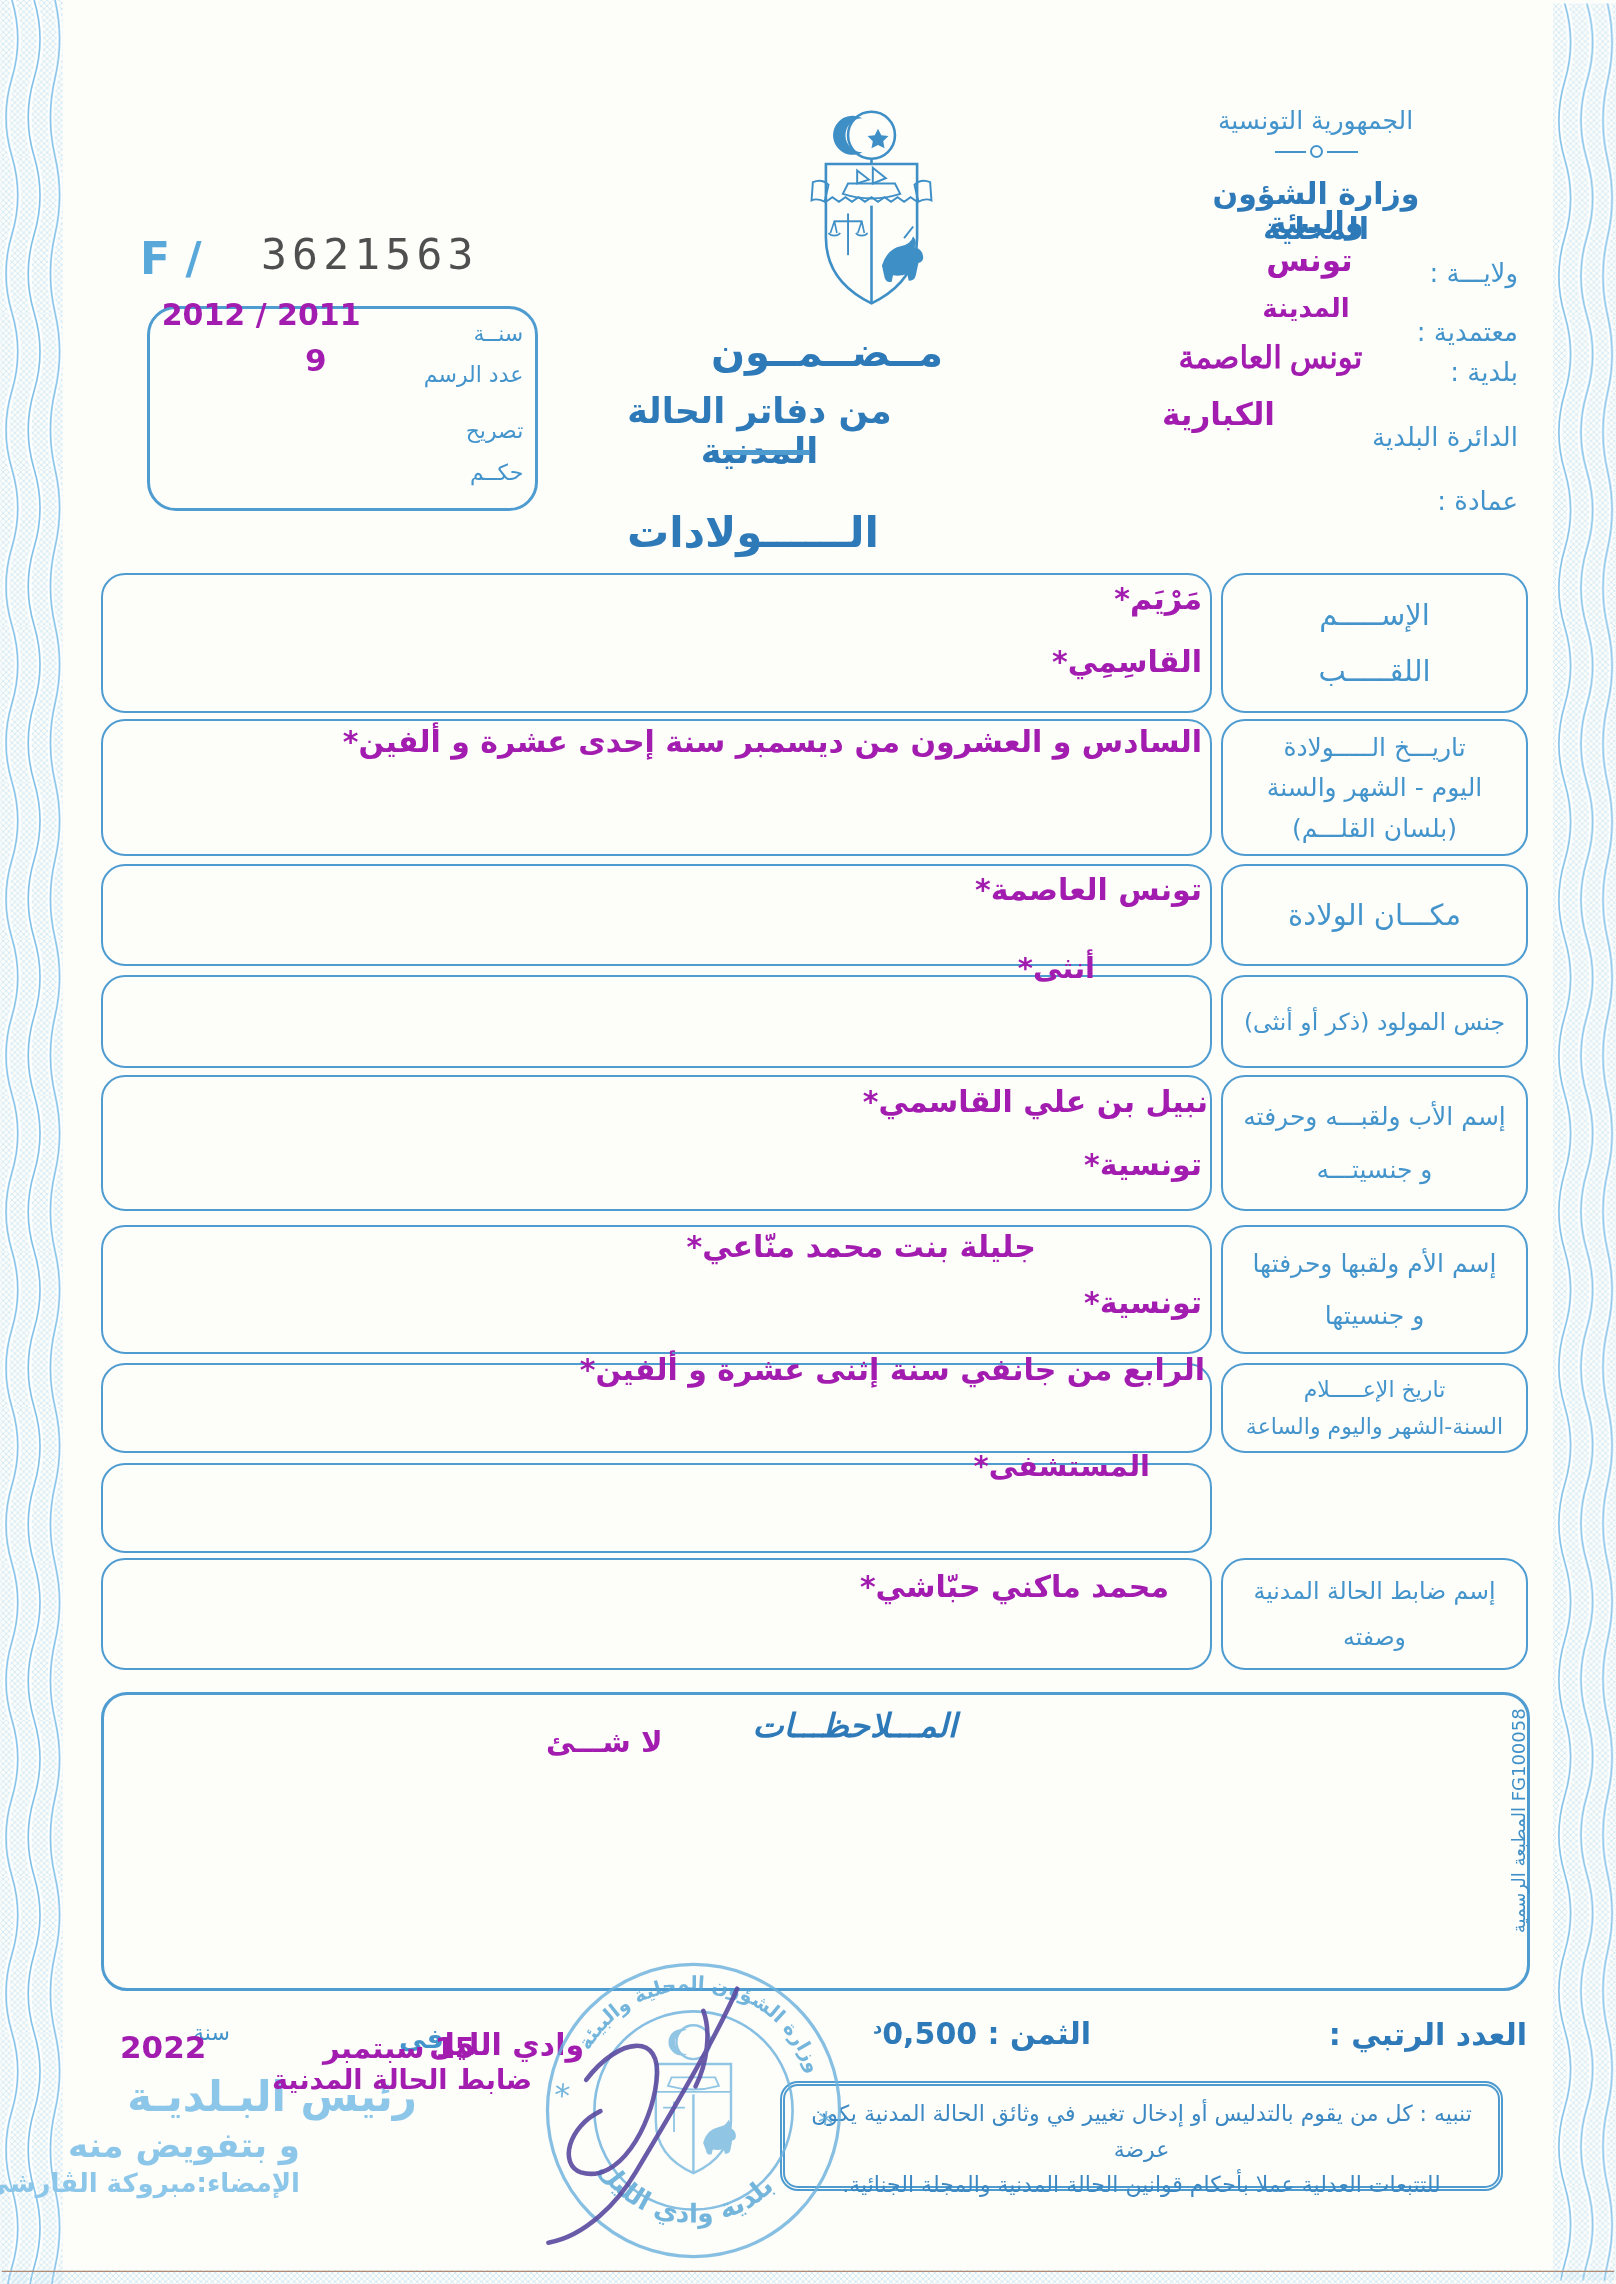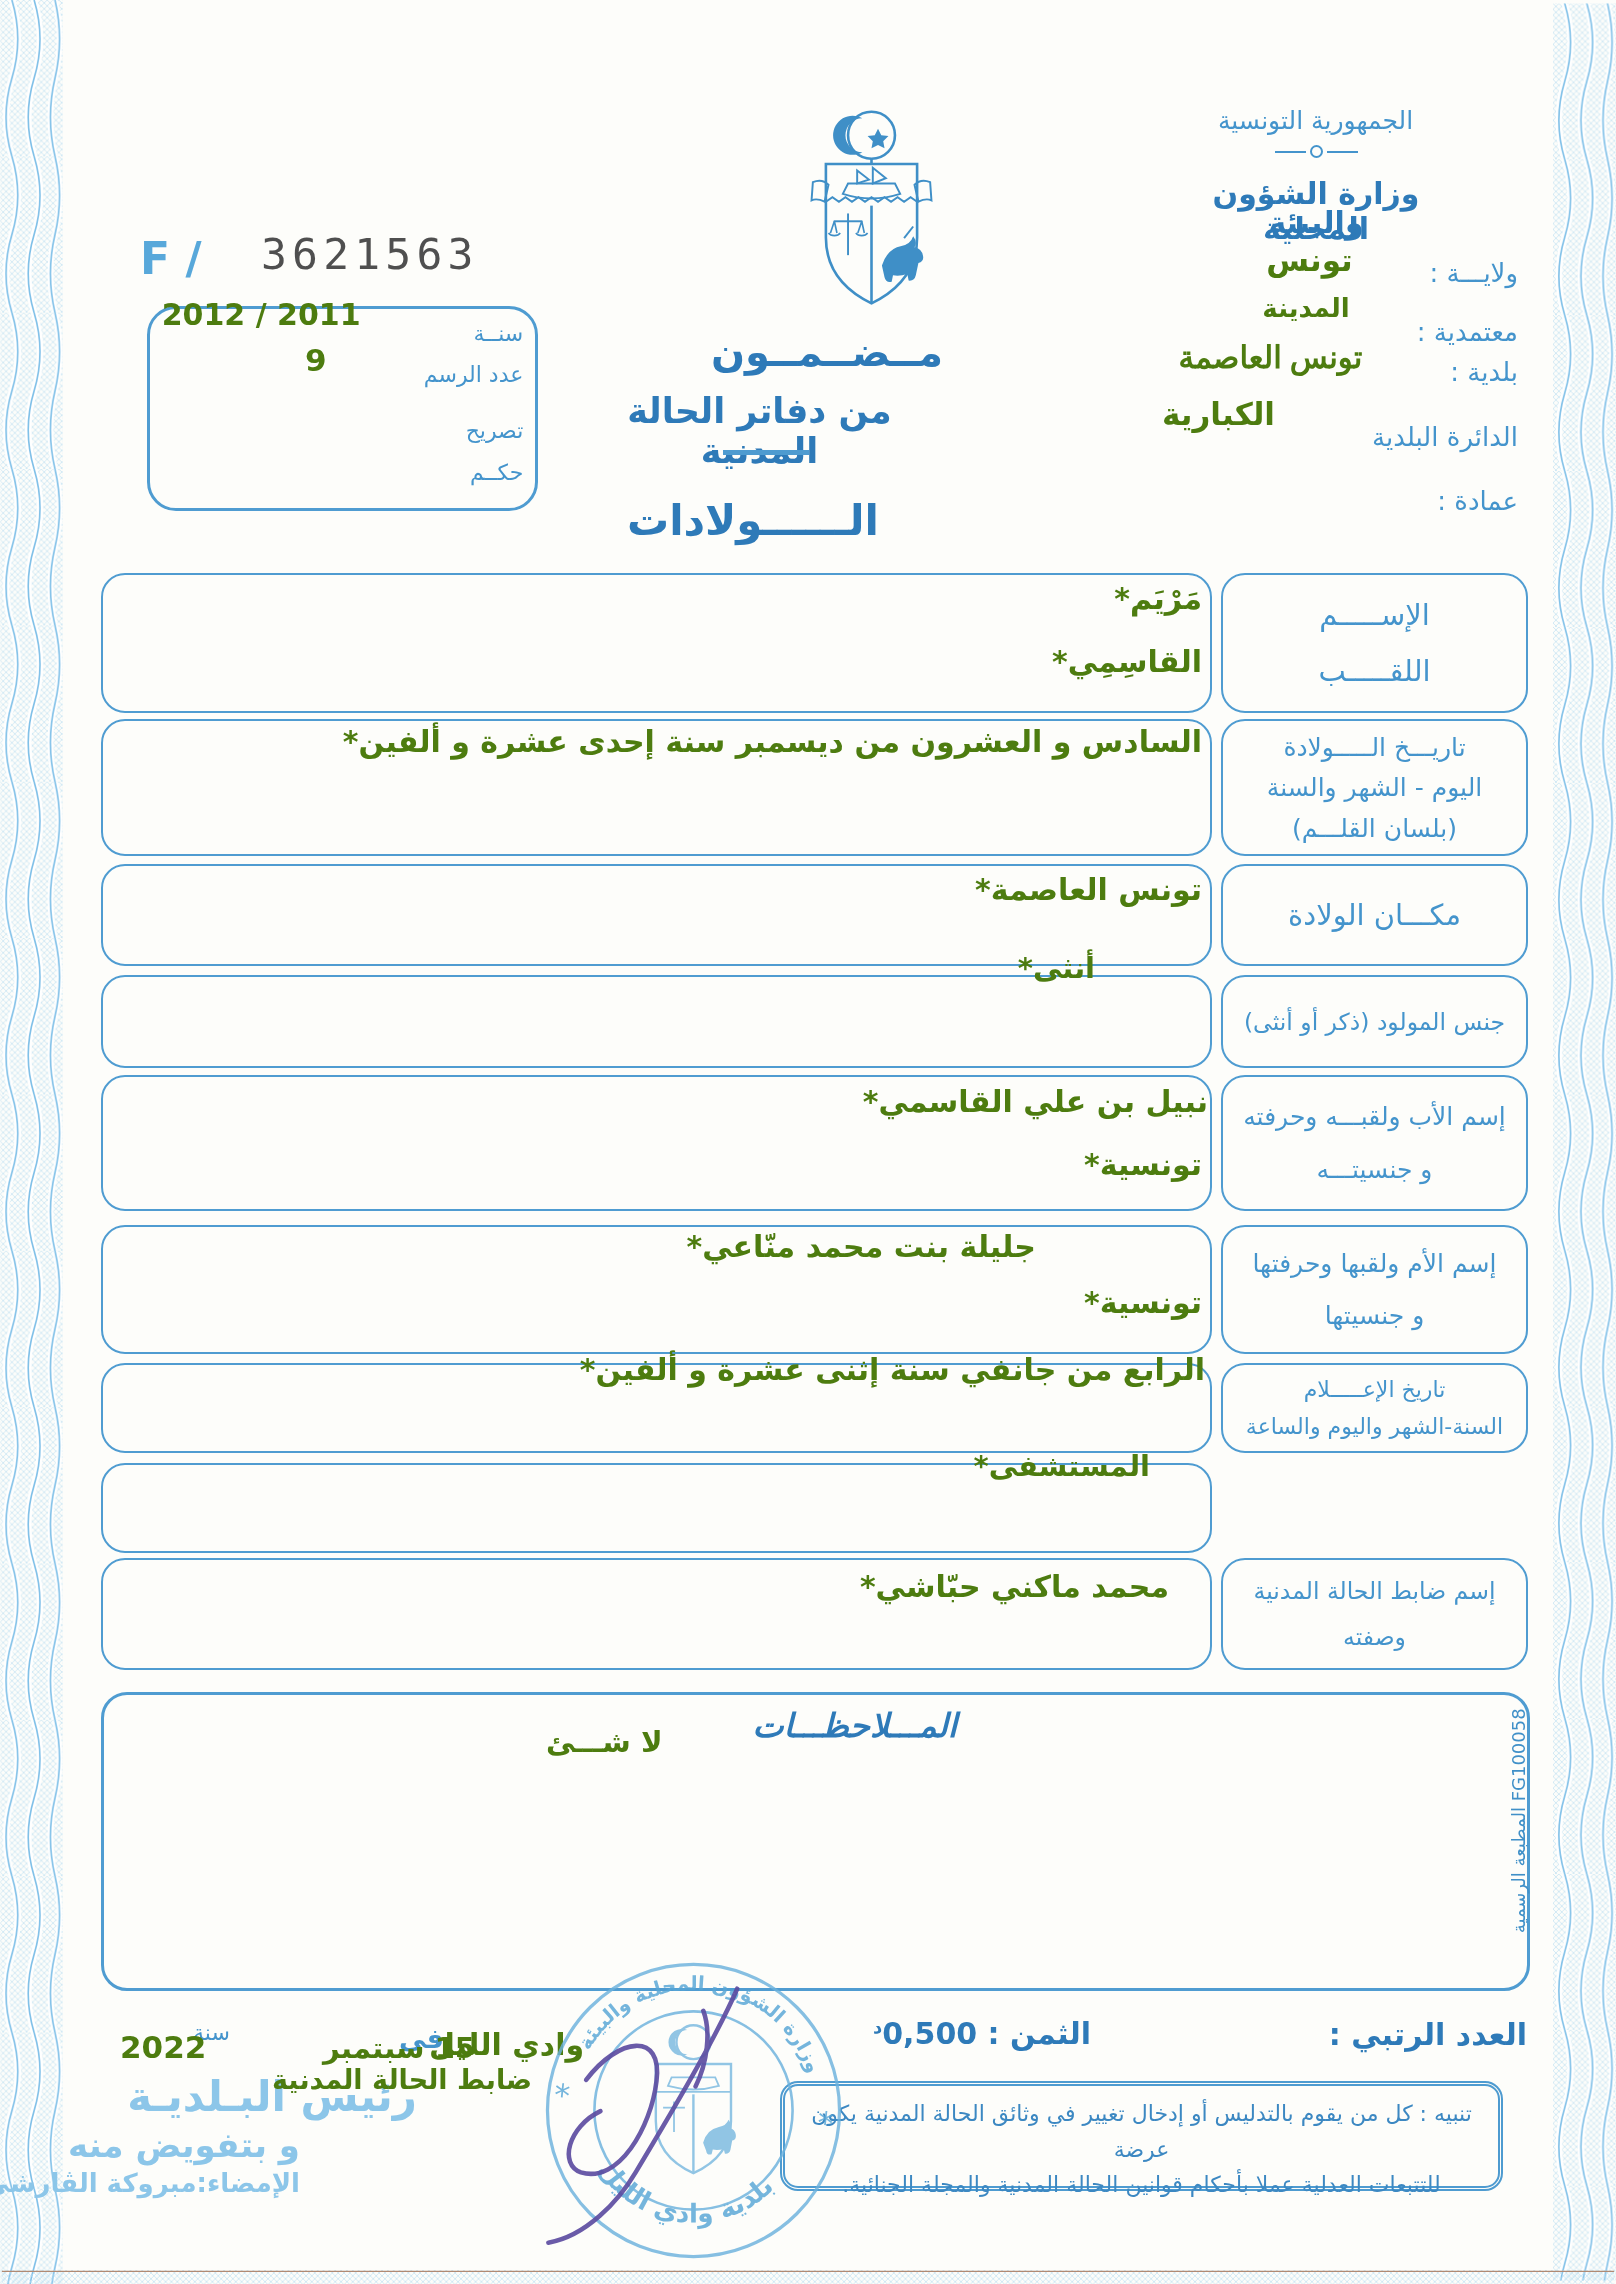--- a/index.html
+++ b/index.html
@@ -5,21 +5,21 @@
   html,body{margin:0;padding:0;background:#e8e8e8;}
   .page{
     position:relative;width:1616px;height:2284px;margin:0 auto;
     background:#fdfdfa;overflow:hidden;
     font-family:"DejaVu Sans",sans-serif;
   }
   .abs{position:absolute;}
   .rtl{direction:rtl;unicode-bidi:isolate;}
   .blue{color:#4494cc;}
   .tblue{color:#2e7ab8;font-weight:bold;}
-  .typed{color:#4d7c0f;font-weight:bold;white-space:nowrap;}
+  .typed{color:#a21caf;font-weight:bold;white-space:nowrap;}
   .box{position:absolute;border:2.6px solid #4f9cd1;border-radius:24px;background:transparent;}
   .lblcol{display:flex;flex-direction:column;justify-content:space-evenly;align-items:center;
           direction:rtl;color:#4494cc;text-align:center;}
   .lblline{white-space:nowrap;}
   .val{position:absolute;z-index:3;}
   .footblue{color:#8cc6e9;font-weight:bold;white-space:nowrap;z-index:2;}
   .divider{display:flex;align-items:center;justify-content:center;gap:3.9px;color:#4494cc;}
   .divider .dline{height:2px;background:#4494cc;width:31px;}
   .divider .dcirc{width:9px;height:9px;border:2px solid #4494cc;border-radius:50%;}
   .warn{position:absolute;border:5.9px double #4e9bd0;border-radius:18px;text-align:center;
@@ -114,21 +114,21 @@
       <path d="M 36,198 a 10,7 0 0 0 18,0 M 45,180 l -6,18 M 45,180 l 4,18" stroke-width="2.5"></path>
       <path d="M 78,198 a 10,7 0 0 0 18,0 M 87,180 l -6,18 M 87,180 l 4,18" stroke-width="2.5"></path>
       <path d="M 118,248 q 8,-26 30,-30 q 14,-3 18,-15 q 7,9 2,17 q 11,2 13,13 q 2,9 -7,11 l -4,19 q -2,9 -11,8 l -2,-10 q -12,4 -22,2 l -2,10 q -9,2 -11,-7 z" fill="#3f8fc7" stroke="none"></path>
       <line x1="152" y1="206" x2="166" y2="188" stroke-width="3"></line>
     </g>
   </svg>
 
   <div class="abs rtl tblue" style="left:664px;top:329px;width:326px;text-align:center;font-size:40px;">مــضــمــون</div>
   <div class="abs rtl tblue" style="left:616px;top:391px;width:287px;text-align:center;font-size:35px;">من دفاتر الحالة المدنية</div>
   <div class="abs" style="left:723px;top:450px;width:86px;height:4.6px;background:#4e9bd0;"></div>
-  <div class="abs rtl tblue" style="left:651px;top:496px;width:228px;text-align:right;font-size:42px;">الــــــولادات</div>
+  <div class="abs rtl tblue" style="left:651px;top:508px;width:228px;text-align:right;font-size:42px;">الــــــولادات</div>
 
   <div class="box" style="left:101px;top:573px;width:1107px;height:136px;"></div>
   <div class="box lblcol" style="left:1221px;top:573px;width:303px;height:136px;font-size:29px;">
     <div class="lblline">الإســـــم</div>
     <div class="lblline">اللقـــــب</div>
   </div>
 
   <div class="box" style="left:101px;top:719px;width:1107px;height:133px;"></div>
   <div class="box lblcol" style="left:1221px;top:719px;width:303px;height:133px;font-size:25px;">
     <div class="lblline">تاريـــخ الـــــولادة</div>

